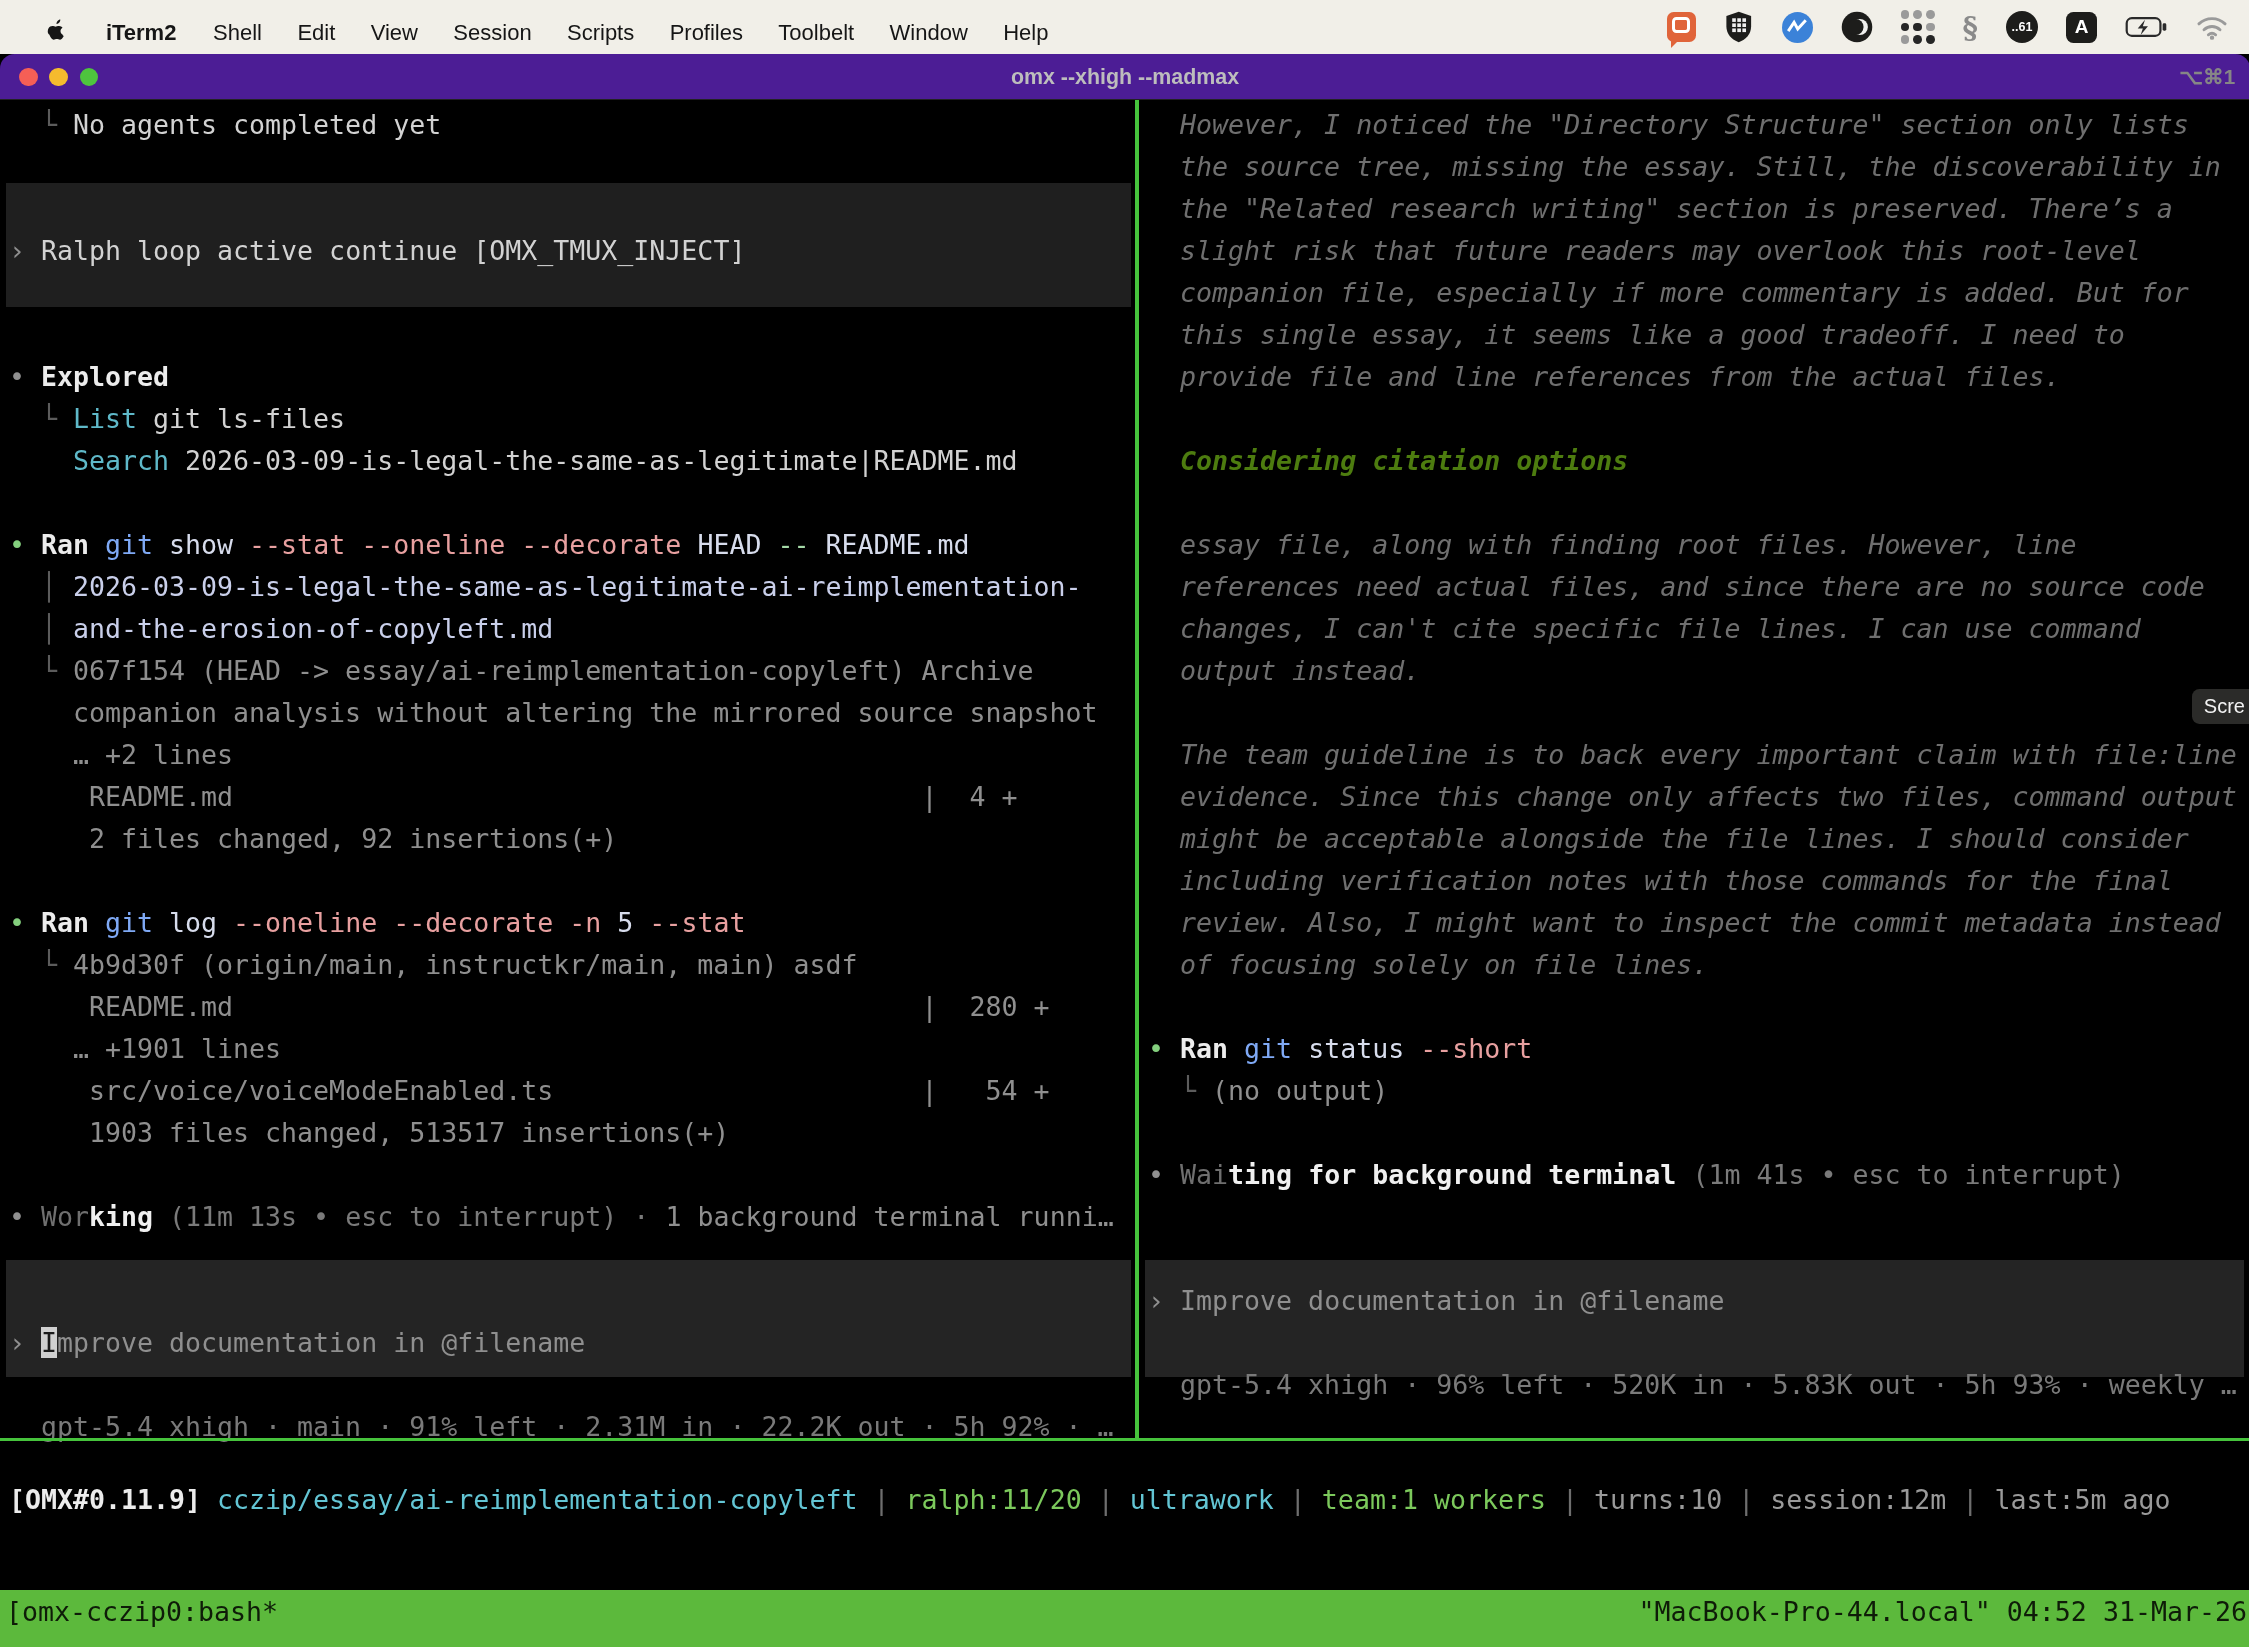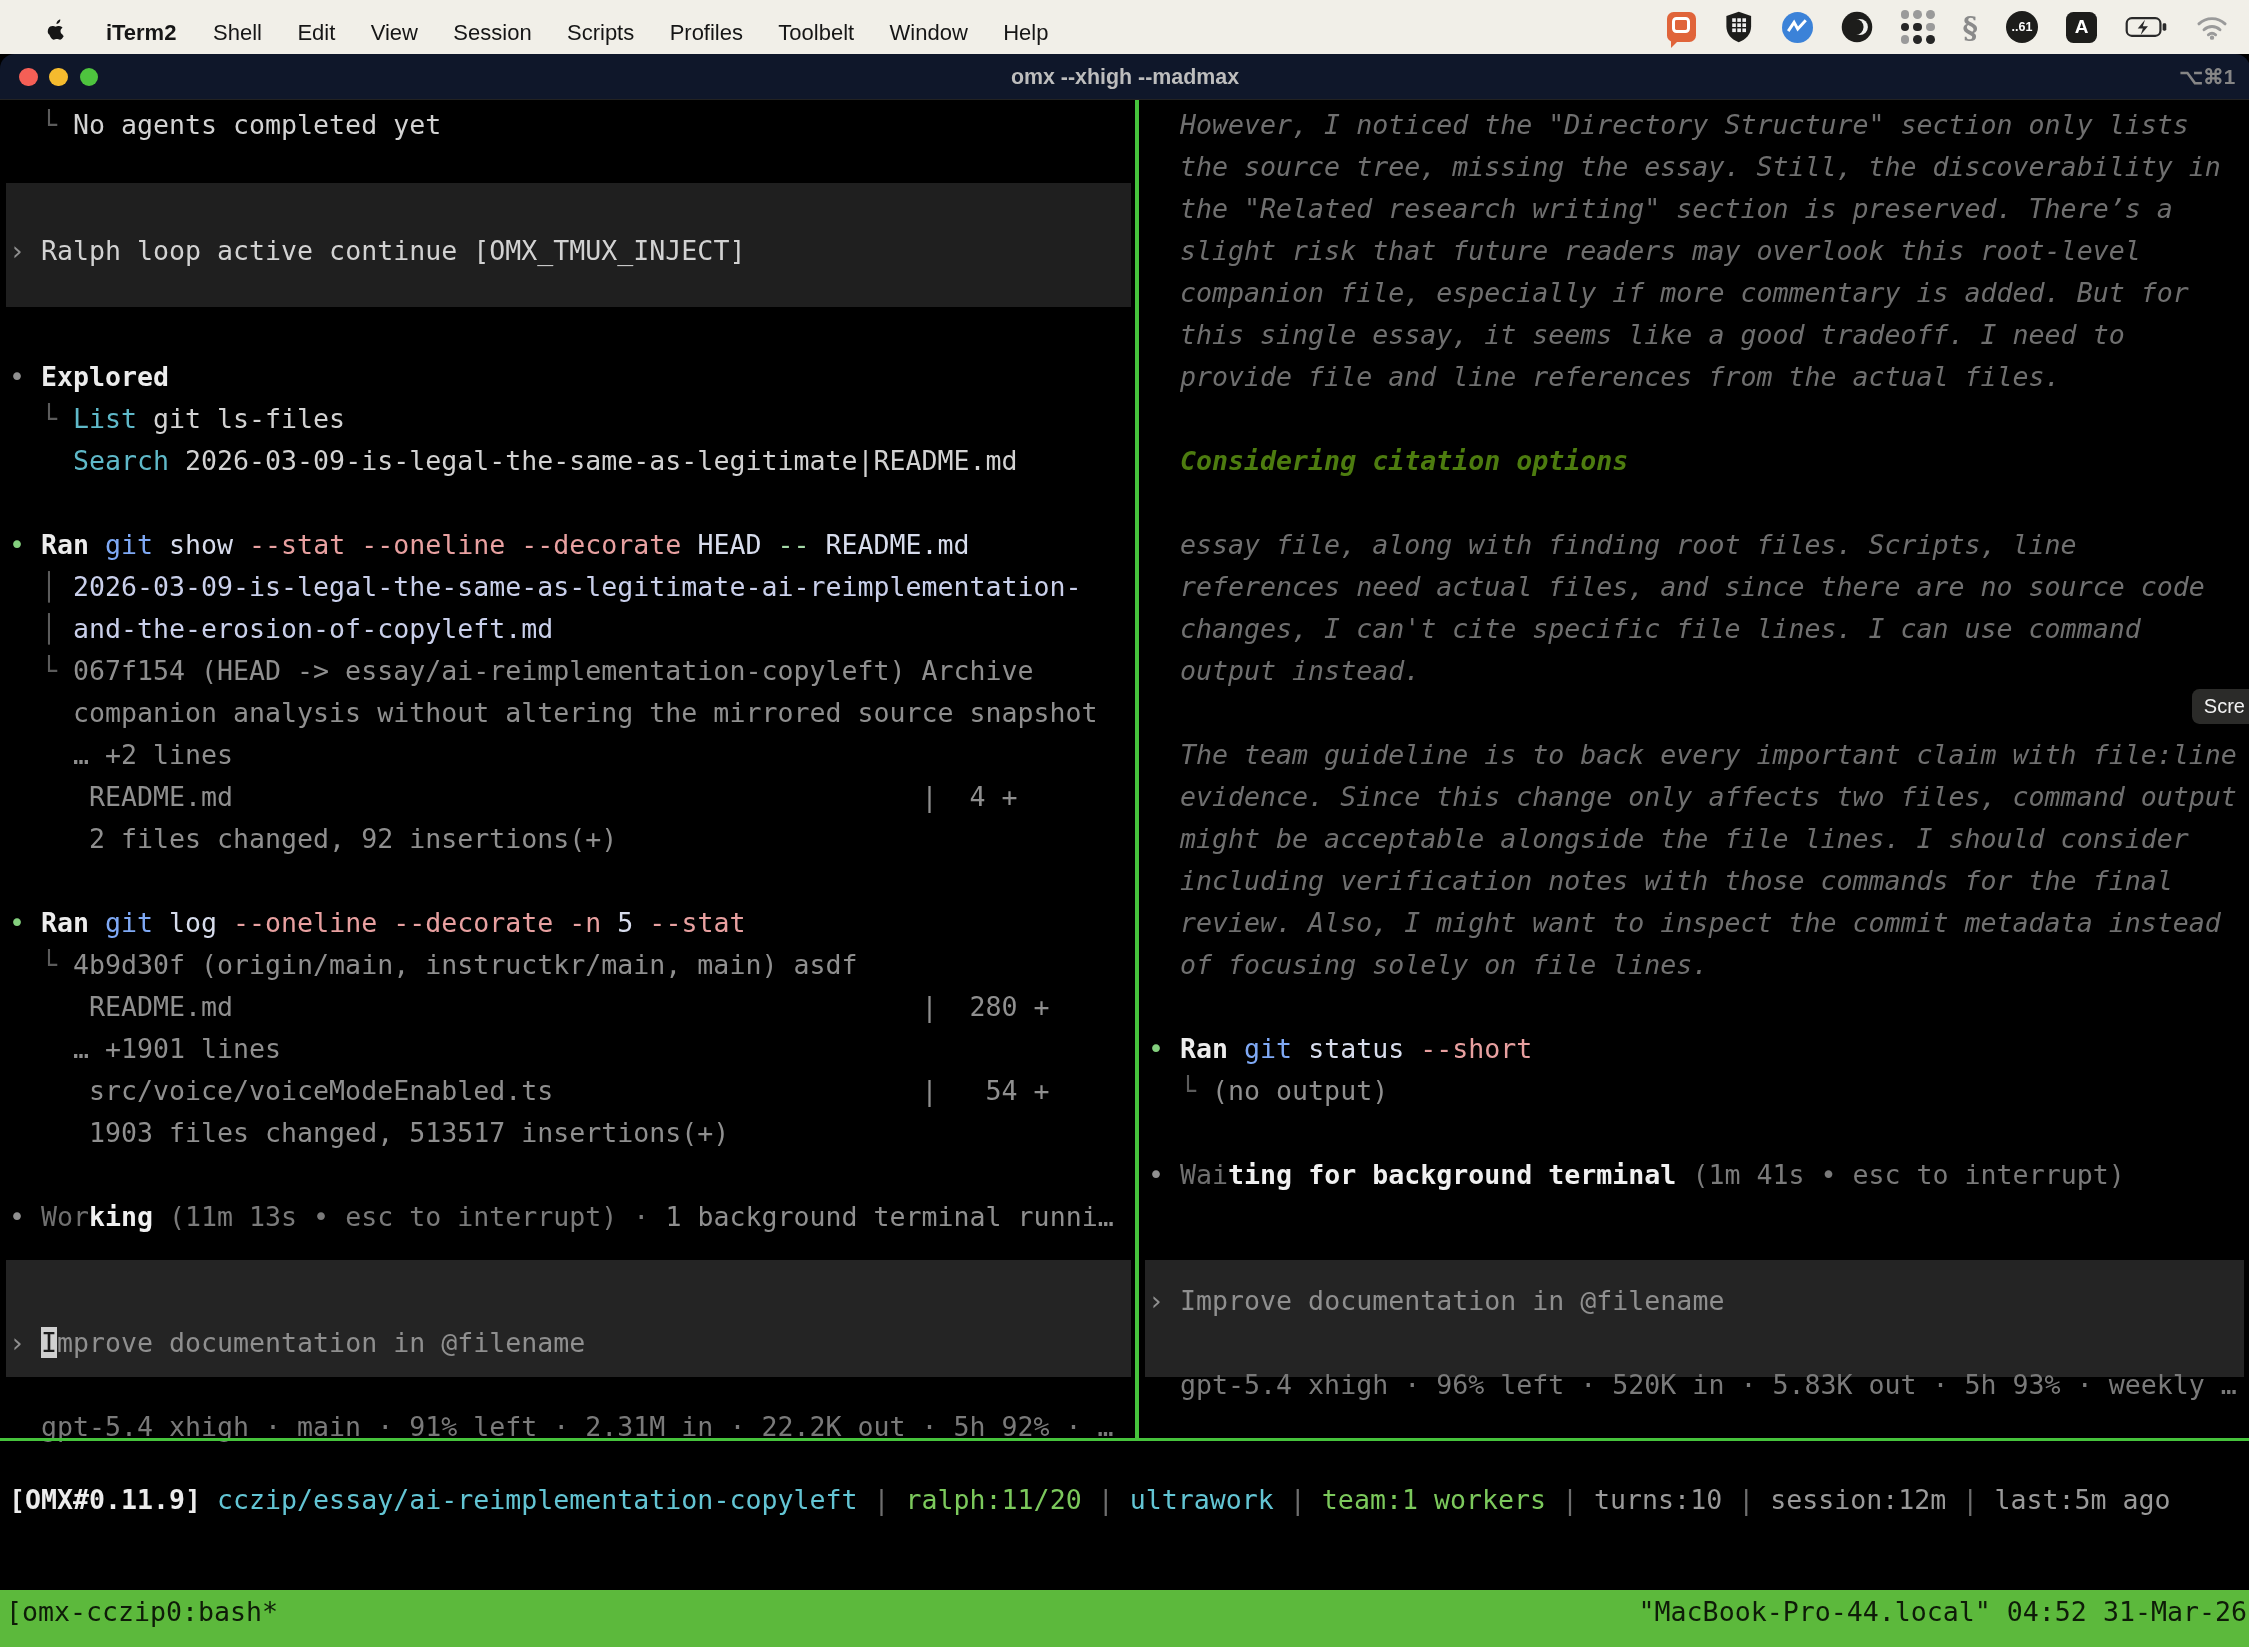--- a/index.html
+++ b/index.html
@@ -25,21 +25,21 @@
   .ic-61 { width:32px; height:32px; background:#1d1d1b; color:#fff; font-size:12.5px; font-weight:bold; }
   .ic-a { width:31px; height:31px; background:#1d1d1b; border-radius:7.4px; color:#fff;
      font-size:19px; font-weight:bold; display:flex; align-items:center; justify-content:center; }
   .ic-s { color:#8a8a8a; font-size:29.5px; font-weight:bold; font-family:"DejaVu Serif", serif; }
   .dots { display:grid; grid-template-columns:repeat(3,8.9px); grid-gap:3.7px; }
   .dots i { width:8.9px; height:8.9px; border-radius:50%; display:block; }
 
   
   .window { position:absolute; left:0; top:54px; width:2250px; height:1594px;
     background:#000; border-radius:14.8px 14.8px 0 0; overflow:hidden; }
-  .titlebar { position:relative; height:46px; background:#0f172a; border-bottom:0.7px solid #222; }
+  .titlebar { position:relative; height:46px; background:#4c1d95; border-bottom:0.7px solid #222; }
   .lights { position:absolute; left:19px; top:0; height:46px; display:flex; align-items:center; gap:11.8px; }
   .light { width:18.5px; height:18.5px; border-radius:50%; }
   .l-red{ background:#f55f56;} .l-yel{ background:#f5bb2e;} .l-grn{ background:#4ec43e;}
   .wtitle { position:absolute; left:0; right:0; top:0; height:46px; text-align:center;
     line-height:46px; color:#bdbdbd; font-size:21.4px; font-weight:bold; }
   .wshort { position:absolute; right:14.8px; top:0; height:46px; line-height:46px; color:#868686; font-size:20.7px; font-weight:bold;}
 
   
   .term { position:relative; width:2250px; height:1547px; background:#000;
     font-family:"DejaVu Sans Mono", monospace; }
@@ -234,21 +234,21 @@
         <div class="tl"><span class="s-it">  However, I noticed the "Directory Structure" section only lists</span></div>
         <div class="tl"><span class="s-it">  the source tree, missing the essay. Still, the discoverability in</span></div>
         <div class="tl"><span class="s-it">  the "Related research writing" section is preserved. There’s a</span></div>
         <div class="tl"><span class="s-it">  slight risk that future readers may overlook this root-level</span></div>
         <div class="tl"><span class="s-it">  companion file, especially if more commentary is added. But for</span></div>
         <div class="tl"><span class="s-it">  this single essay, it seems like a good tradeoff. I need to</span></div>
         <div class="tl"><span class="s-it">  provide file and line references from the actual files.</span></div>
         <div class="tl"></div>
         <div class="tl"><span class="s-ib">  Considering citation options</span></div>
         <div class="tl"></div>
-        <div class="tl"><span class="s-it">  essay file, along with finding root files. Scripts, line</span></div>
+        <div class="tl"><span class="s-it">  essay file, along with finding root files. However, line</span></div>
         <div class="tl"><span class="s-it">  references need actual files, and since there are no source code</span></div>
         <div class="tl"><span class="s-it">  changes, I can't cite specific file lines. I can use command</span></div>
         <div class="tl"><span class="s-it">  output instead.</span></div>
         <div class="tl"></div>
         <div class="tl"><span class="s-it">  The team guideline is to back every important claim with file:line</span></div>
         <div class="tl"><span class="s-it">  evidence. Since this change only affects two files, command output</span></div>
         <div class="tl"><span class="s-it">  might be acceptable alongside the file lines. I should consider</span></div>
         <div class="tl"><span class="s-it">  including verification notes with those commands for the final</span></div>
         <div class="tl"><span class="s-it">  review. Also, I might want to inspect the commit metadata instead</span></div>
         <div class="tl"><span class="s-it">  of focusing solely on file lines.</span></div>

